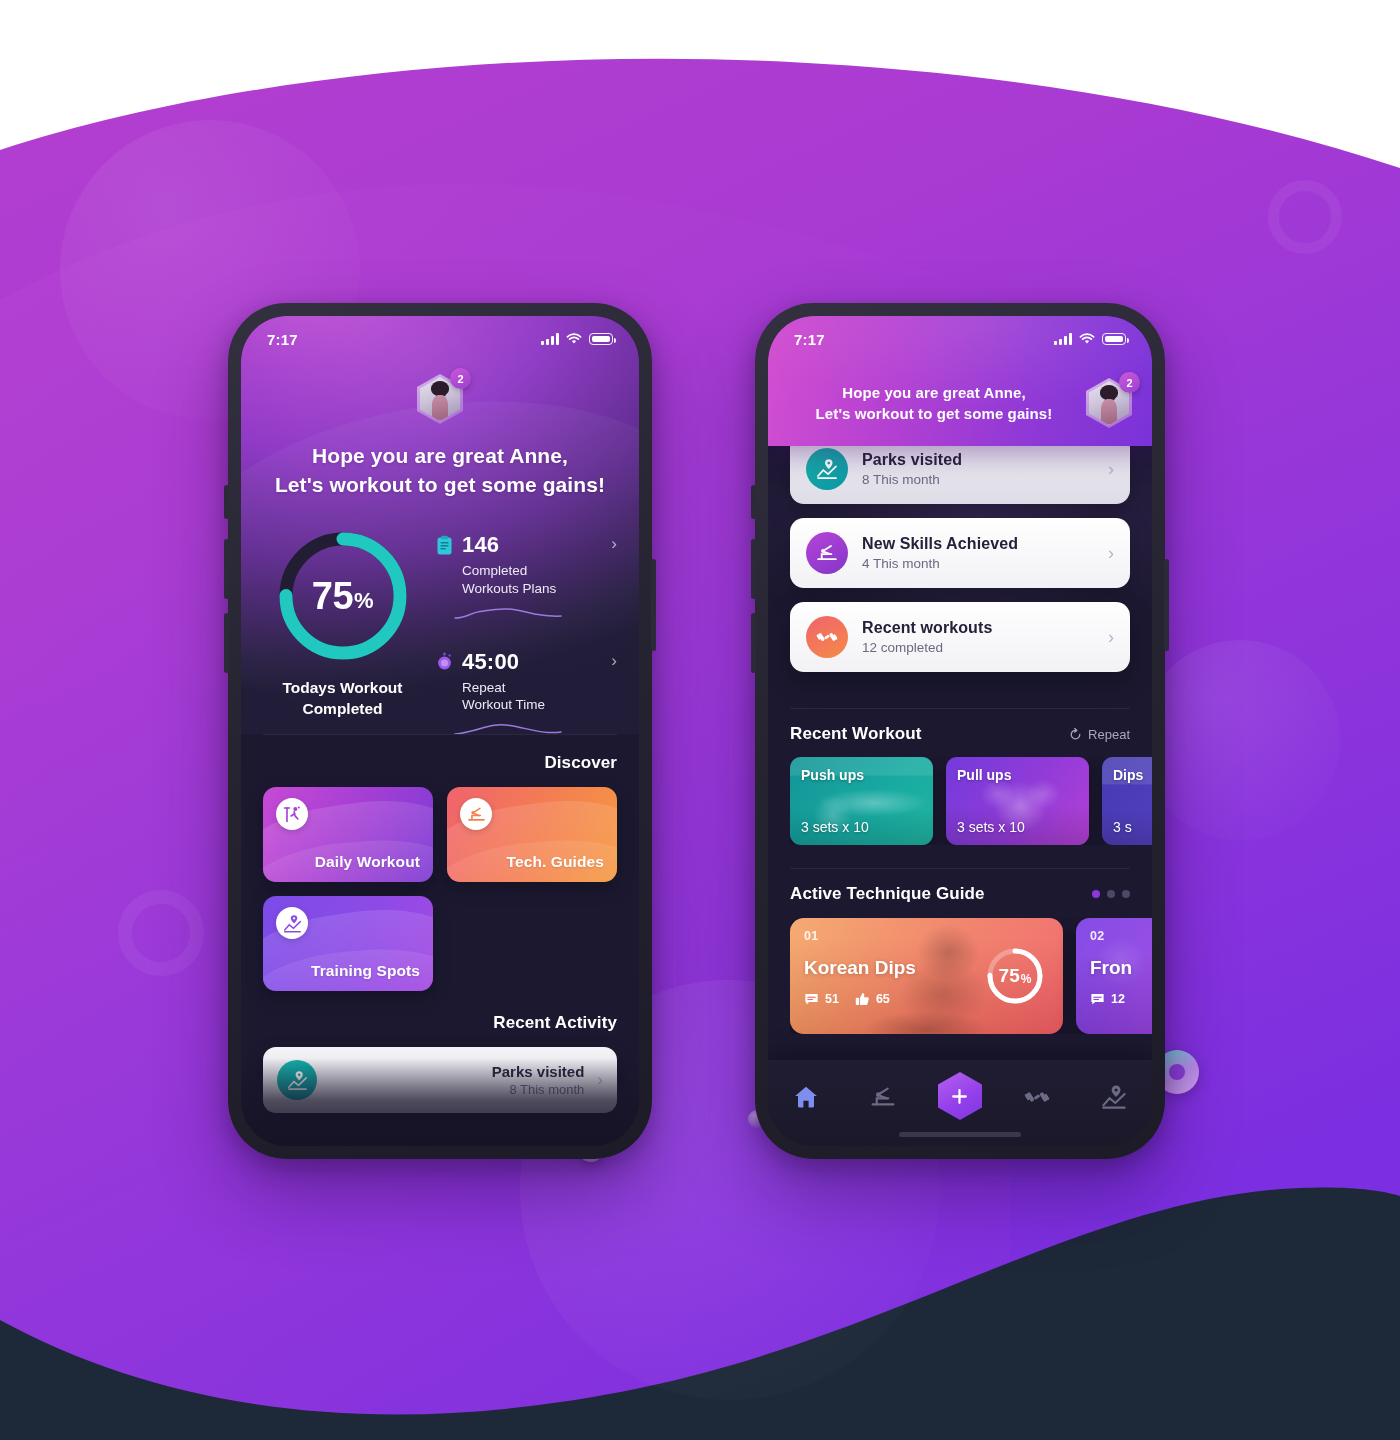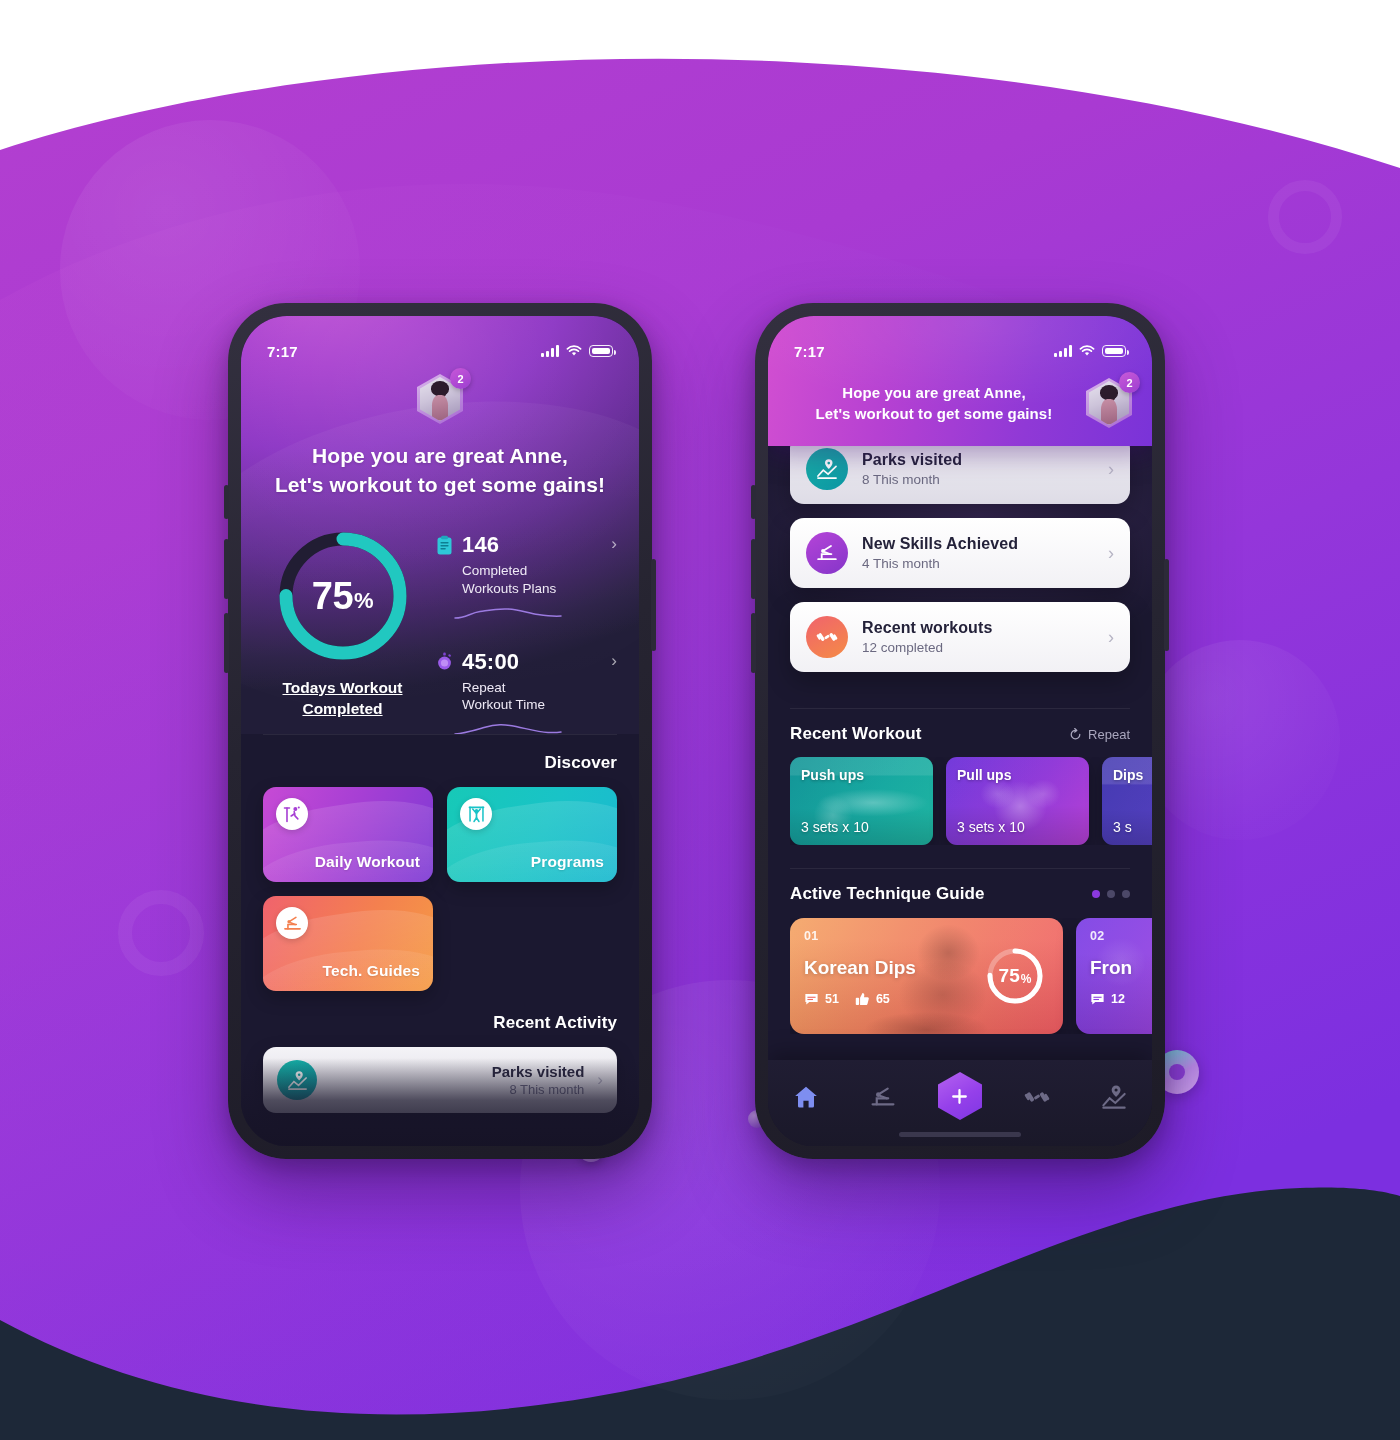--- a/index.html
+++ b/index.html
@@ -66,21 +66,21 @@
   #phone-left  { left:228px; top:303px;  width:424px; height:856px; }
   #phone-right { left:755px; top:303px;  width:410px; height:856px; }
   .side-btn { position:absolute; background:#2c2a38; border-radius:3px; }
   #pl-btn1 { left:-4px; top:182px; width:5px; height:34px; }
   #pl-btn2 { left:-4px; top:236px; width:5px; height:60px; }
   #pl-btn3 { left:-4px; top:310px; width:5px; height:60px; }
   #pl-btn4 { right:-4px; top:256px; width:5px; height:92px; }
 
   
   .statusbar {
-    position:absolute; top:12px; left:0; right:0; height:40px;
+    position:absolute; top:0; left:0; right:0; height:40px;
     display:flex; align-items:center; justify-content:space-between;
     padding:6px 26px 0 26px; z-index:35;
     color:#fff; font-size:15px; font-weight:700; letter-spacing:.2px;
   }
   .status-icons { display:flex; align-items:center; gap:7px; }
   .sig { display:flex; align-items:flex-end; gap:2px; height:12px; }
   .sig i { display:block; width:3px; background:#fff; border-radius:1px; }
   .sig i:nth-child(1){ height:4px; } .sig i:nth-child(2){ height:6px; }
   .sig i:nth-child(3){ height:9px; } .sig i:nth-child(4){ height:12px; }
   .batt { width:24px; height:12px; border:1.7px solid rgba(255,255,255,.92);
@@ -165,21 +165,21 @@
   .donut-col { width:175px; display:flex; flex-direction:column; align-items:center; }
   .donut { position:relative; width:140px; height:140px; }
   .donut svg { display:block; width:140px; height:140px; transform:rotate(-90deg); }
   .donut-val {
     position:absolute; inset:0; display:flex; align-items:center; justify-content:center;
     color:#fff; font-weight:700; font-size:38px; letter-spacing:-.5px;
   }
   .donut-val span.pc { font-size:22px; font-weight:700; margin-left:1px; margin-top:9px; }
   .donut-caption {
     margin-top:12px; text-align:center; color:#fff;
-    font-size:15.5px; font-weight:700; line-height:1.35;text-decoration:underline;
+    font-size:15.5px; font-weight:700; line-height:1.35;
   }
 
   .metrics-col { flex:1; padding-top:6px; padding-left:6px; padding-right:6px; }
   .metric { position:relative; }
   .metric + .metric { margin-top:26px; }
   .metric-head { display:flex; align-items:center; gap:9px; }
   .m-ico { width:17px; height:21px; flex:0 0 auto; }
   .m-val { color:#fff; font-size:22px; font-weight:700; letter-spacing:.2px; }
   .m-chev {
     position:absolute; right:2px; top:3px;
@@ -584,51 +584,49 @@
                 <path d="M11.8 7 L12.6 11.5 L15.6 14.6" stroke="#a63fd4" stroke-width="1.7" fill="none" stroke-linecap="round"></path>
                 <path d="M12.2 9.2 L8.6 11.6" stroke="#a63fd4" stroke-width="1.7" fill="none" stroke-linecap="round"></path>
                 <path d="M4.2 3.2 L4.2 17.4" stroke="#a63fd4" stroke-width="1.7" stroke-linecap="round"></path>
                 <path d="M1.6 3.2 L6.8 3.2" stroke="#a63fd4" stroke-width="1.7" stroke-linecap="round"></path>
                 <circle cx="16.6" cy="2.6" r="1.1" fill="#a63fd4"></circle>
               </svg>
             </div>
             <div class="tile-label">Daily Workout</div>
           </div>
 
-          <div class="tile t-programs">
-            <div class="tex"></div>
-              <div class="tex2"></div>
-            <div class="tile-ico">
-              <svg width="19" height="19" viewBox="0 0 20 20">
-                <path d="M2.6 2.4 L17.4 2.4" stroke="#19c3c7" stroke-width="1.8" stroke-linecap="round"></path>
-                <path d="M3.2 2.4 L3.2 16.8 M16.8 2.4 L16.8 16.8" stroke="#19c3c7" stroke-width="1.6" stroke-linecap="round"></path>
-                <circle cx="10" cy="6.2" r="1.9" fill="#19c3c7"></circle>
-                <path d="M10 8.1 L10 13.4" stroke="#19c3c7" stroke-width="1.8" stroke-linecap="round"></path>
-                <path d="M10 9 L6 4.2 M10 9 L14 4.2" stroke="#19c3c7" stroke-width="1.6" fill="none" stroke-linecap="round"></path>
-                <path d="M10 13.4 L7.4 17.4 M10 13.4 L12.6 17.4" stroke="#19c3c7" stroke-width="1.6" stroke-linecap="round"></path>
-              </svg>
-            </div>
-            <div class="tile-label">Programs</div>
-          </div>
 
           <div class="tile t-tech">
             <div class="tex"></div>
               <div class="tex2"></div>
             <div class="tile-ico">
               <svg width="19" height="19" viewBox="0 0 20 20">
                 <path d="M2 15.6 L18 15.6" stroke="#f4804f" stroke-width="1.7" stroke-linecap="round"></path>
                 <path d="M5.2 15.6 L5.2 11 L14 11" stroke="#f4804f" stroke-width="1.7" fill="none" stroke-linecap="round"></path>
                 <circle cx="6.4" cy="8.2" r="1.8" fill="#f4804f"></circle>
                 <path d="M7.8 7.2 L13.6 3.6" stroke="#f4804f" stroke-width="1.7" stroke-linecap="round"></path>
                 <path d="M8 9.2 L12.8 11" stroke="#f4804f" stroke-width="1.7" stroke-linecap="round"></path>
               </svg>
             </div>
             <div class="tile-label">Tech. Guides</div>
           </div>
 
+          <div class="tile t-spots">
+            <div class="tex"></div>
+              <div class="tex2"></div>
+            <div class="tile-ico">
+              <svg width="19" height="19" viewBox="0 0 20 20">
+                <path d="M1.8 16.8 L6.6 11.4 L11 15 L18.2 8" stroke="#8e4ae6" stroke-width="1.6" fill="none" stroke-linecap="round"></path>
+                <path d="M1.8 18.6 L18.2 18.6" stroke="#8e4ae6" stroke-width="1.6" stroke-linecap="round"></path>
+                <path d="M11.6 1.2 A3.4 3.4 0 0 1 15 4.6 C15 7 11.6 10 11.6 10 C11.6 10 8.2 7 8.2 4.6 A3.4 3.4 0 0 1 11.6 1.2 Z" fill="#8e4ae6"></path>
+                <circle cx="11.6" cy="4.6" r="1.2" fill="#fff"></circle>
+              </svg>
+            </div>
+            <div class="tile-label">Training Spots</div>
+          </div>
         </div>
 
         <div class="sec-title" style="margin-top:22px;">Recent Activity</div>
 
         <div class="act-card">
           <div class="act-ico teal">
             <svg width="21" height="21" viewBox="0 0 20 20">
               <path d="M1.8 16.4 L6.6 11 L11 14.6 L18.2 7.6" stroke="#fff" stroke-width="1.6" fill="none" stroke-linecap="round"></path>
               <path d="M1.8 18.2 L18.2 18.2" stroke="#fff" stroke-width="1.6" stroke-linecap="round"></path>
               <path d="M11.6 1.2 A3.4 3.4 0 0 1 15 4.6 C15 7 11.6 10 11.6 10 C11.6 10 8.2 7 8.2 4.6 A3.4 3.4 0 0 1 11.6 1.2 Z" fill="#fff"></path>

